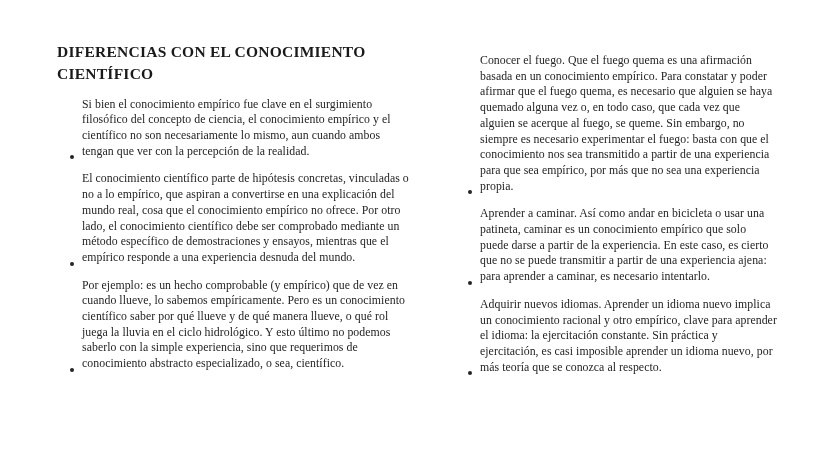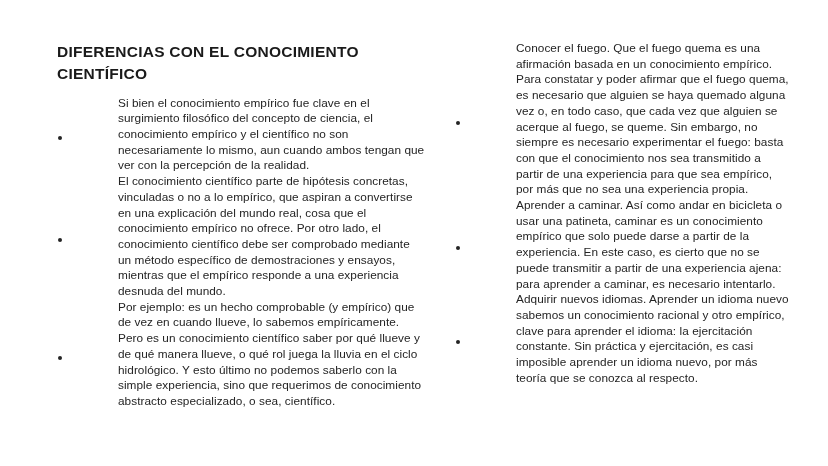--- a/index.html
+++ b/index.html
@@ -1,21 +1,21 @@
 <!DOCTYPE html>
 <html lang="es"><head>
 <meta charset="utf-8">
 <style>
   html, body { margin: 0; padding: 0; background: #ffffff; }
   .page {
     position: relative;
     width: 828px;
     height: 466px;
     background: #ffffff;
-    font-family: Liberation Sans, sans-serif;
+    font-family: Liberation Serif, serif;
     color: #212121;
     overflow: hidden;
   }
   .column { position: absolute; top: 41px; }
   .column.left  { left: 57px;  width: 368px; }
   .column.right { left: 455px; width: 334px; }
   .heading {
     margin: 0 0 11px 0;
     font-size: 15.5px;
     font-weight: bold;
@@ -26,21 +26,21 @@
   .column.right .heading { margin-left: 27px; margin-bottom: 10px; }
   ul.bullets {
     list-style: none;
     margin: 0;
     padding: 0;
     font-size: 11.8px;
     line-height: 15.7px;
     letter-spacing: 0.05px;
     color: #242424;
   }
-  ul.bullets li { display: flex; align-items: center; margin: 0; gap: 48px; }
+  ul.bullets li { display: flex; align-items: flex-end; margin: 12px; }
   .bullet-dot {
     flex: 0 0 auto;
     width: 4px;
     height: 4px;
     border-radius: 50%;
     background: #242424;
     margin: 6px 8px 0 1px;
   }
   .bullet-text { flex: 1 1 auto; }
 </style>
@@ -72,18 +72,18 @@
       <li>
         <span class="bullet-dot"></span>
         <span class="bullet-text">Conocer el fuego. Que el fuego quema es una afirmación basada en un conocimiento empírico. Para constatar y poder afirmar que el fuego quema, es necesario que alguien se haya quemado alguna vez o, en todo caso, que cada vez que alguien se acerque al fuego, se queme. Sin embargo, no siempre es necesario experimentar el fuego: basta con que el conocimiento nos sea transmitido a partir de una experiencia para que sea empírico, por más que no sea una experiencia propia.</span>
       </li>
       <li>
         <span class="bullet-dot"></span>
         <span class="bullet-text">Aprender a caminar. Así como andar en bicicleta o usar una patineta, caminar es un conocimiento empírico que solo puede darse a partir de la experiencia. En este caso, es cierto que no se puede transmitir a partir de una experiencia ajena: para aprender a caminar, es necesario intentarlo.</span>
       </li>
       <li>
         <span class="bullet-dot"></span>
-        <span class="bullet-text">Adquirir nuevos idiomas. Aprender un idioma nuevo sabemos un conocimiento racional y otro empírico, clave para aprender el idioma: la ejercitación constante. Sin práctica y ejercitación, es casi imposible aprender un idioma nuevo, por más teoría que se conozca al respecto.</span>
+        <span class="bullet-text">Adquirir nuevos idiomas. Aprender un idioma nuevo implica un conocimiento racional y otro empírico, clave para aprender el idioma: la ejercitación constante. Sin práctica y ejercitación, es casi imposible aprender un idioma nuevo, por más teoría que se conozca al respecto.</span>
       </li>
     </ul>
   </div>
 
 </div>
 
 </body></html>

